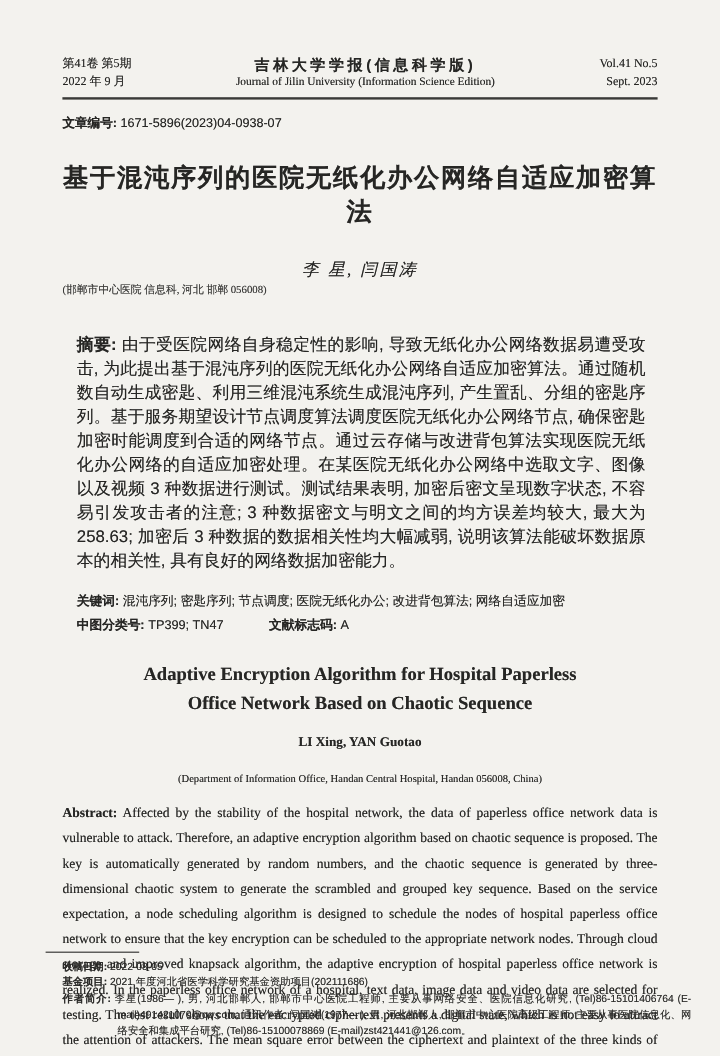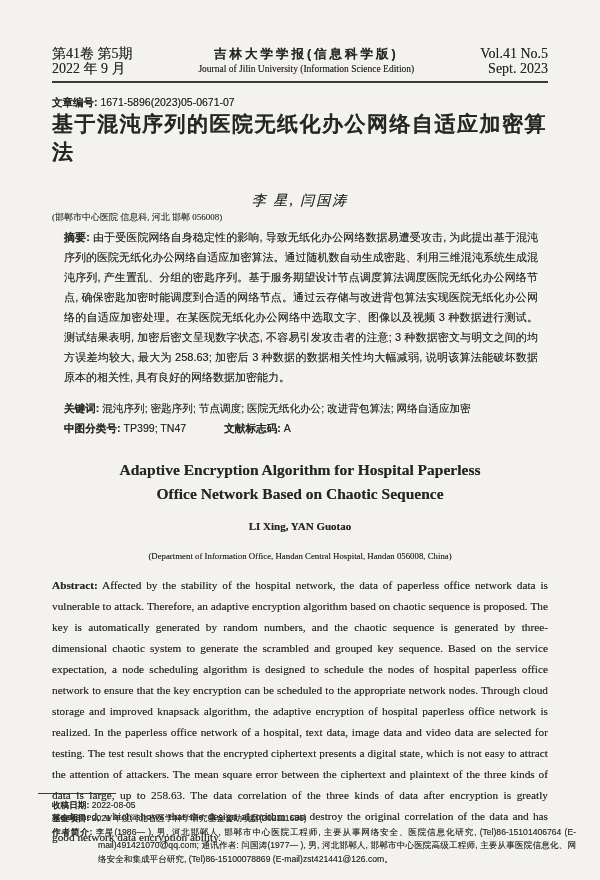--- a/index.html
+++ b/index.html
@@ -11,38 +11,38 @@
     color:#262624;
     font-family:"Liberation Serif","DejaVu Serif",serif;
     overflow:hidden;
     box-sizing:border-box;
     padding:46px 52px 0 52px;
     text-shadow:0 0 .4px rgba(20,20,20,.5);
   }
   
   .jheader{display:flex;justify-content:space-between;align-items:flex-end;
     border-bottom:2.5px solid #3a3a38;padding-bottom:5px;}
-  .jh-left,.jh-right{font-size:14px;line-height:15px;white-space:nowrap;}
+  .jh-left,.jh-right{font-size:10px;line-height:15px;white-space:nowrap;}
   .jh-right{text-align:right;}
   .jh-center{text-align:center;flex:1;}
   .jh-cn{font-size:12.5px;font-weight:bold;letter-spacing:3px;line-height:15px;
     font-family:"Liberation Sans","DejaVu Sans",sans-serif;}
   .jh-en{font-size:9.5px;line-height:14px;}
   
   .artnum{margin-top:13px;font-size:10.5px;
     font-family:"Liberation Sans","DejaVu Sans",sans-serif;}
   .artnum .lbl{font-weight:bold;}
   
-  .title-cn{text-align:left;font-size:21px;font-weight:bold;
+  .title-cn{margin-top:24px;text-align:center;font-size:21px;font-weight:bold;
     letter-spacing:1.5px;
     font-family:"Liberation Sans","DejaVu Sans",sans-serif;}
   .authors-cn{margin-top:26px;text-align:center;font-size:14px;letter-spacing:2px;font-style:italic;}
   .affil-cn{margin-top:1px;font-size:9px;color:#3b3b39;}
   
-  .abs-cn{margin-top:3px;font-size:11px;line-height:20px;text-align:justify;
+  .abs-cn{margin-top:29px;font-size:14px;line-height:20px;text-align:justify;
     padding:0 10px 0 12px;
     font-family:"Liberation Sans","DejaVu Sans",sans-serif;}
   .abs-cn .lbl,.kw-cn .lbl,.clc .lbl{font-weight:bold;}
   .kw-cn,.clc{font-size:10.6px;line-height:20px;padding:0 10px 0 12px;
     font-family:"Liberation Sans","DejaVu Sans",sans-serif;}
   .clc .gap{display:inline-block;width:38px;}
   
   .title-en{margin:20px auto 0 auto;max-width:400px;text-align:center;
     font-size:15.5px;line-height:24px;font-weight:bold;font-family:"Liberation Serif","DejaVu Serif",serif;}
   .authors-en{margin-top:14px;text-align:center;font-size:11px;font-weight:bold;}
@@ -72,21 +72,21 @@
       <div class="jh-en">Journal of Jilin University (Information Science Edition)</div>
     </div>
     <div class="jh-right">
       <div>Vol.41  No.5</div>
       <div>Sept. 2023</div>
     </div>
   </div>
 
   <div class="artnum">
     <span class="lbl">文章编号:</span>
-    <span>1671-5896(2023)05-0671-07</span>
+    <span>1671-5896(2023)04-0938-07</span>
   </div>
 
   <div class="title-cn">基于混沌序列的医院无纸化办公网络自适应加密算法</div>
 
   <div class="authors-cn">李  星, 闫国涛</div>
   <div class="affil-cn">(邯郸市中心医院 信息科, 河北 邯郸 056008)</div>
 
   <p class="abs-cn"><span class="lbl">摘要:</span> <span>由于受医院网络自身稳定性的影响, 导致无纸化办公网络数据易遭受攻击, 为此提出基于混沌序列的医院无纸化办公网络自适应加密算法。通过随机数自动生成密匙、利用三维混沌系统生成混沌序列, 产生置乱、分组的密匙序列。基于服务期望设计节点调度算法调度医院无纸化办公网络节点, 确保密匙加密时能调度到合适的网络节点。通过云存储与改进背包算法实现医院无纸化办公网络的自适应加密处理。在某医院无纸化办公网络中选取文字、图像以及视频 3 种数据进行测试。测试结果表明, 加密后密文呈现数字状态, 不容易引发攻击者的注意; 3 种数据密文与明文之间的均方误差均较大, 最大为 258.63; 加密后 3 种数据的数据相关性均大幅减弱, 说明该算法能破坏数据原本的相关性, 具有良好的网络数据加密能力。</span></p>
 
   <div class="kw-cn"><span class="lbl">关键词:</span> <span>混沌序列; 密匙序列; 节点调度; 医院无纸化办公; 改进背包算法; 网络自适应加密</span></div>

